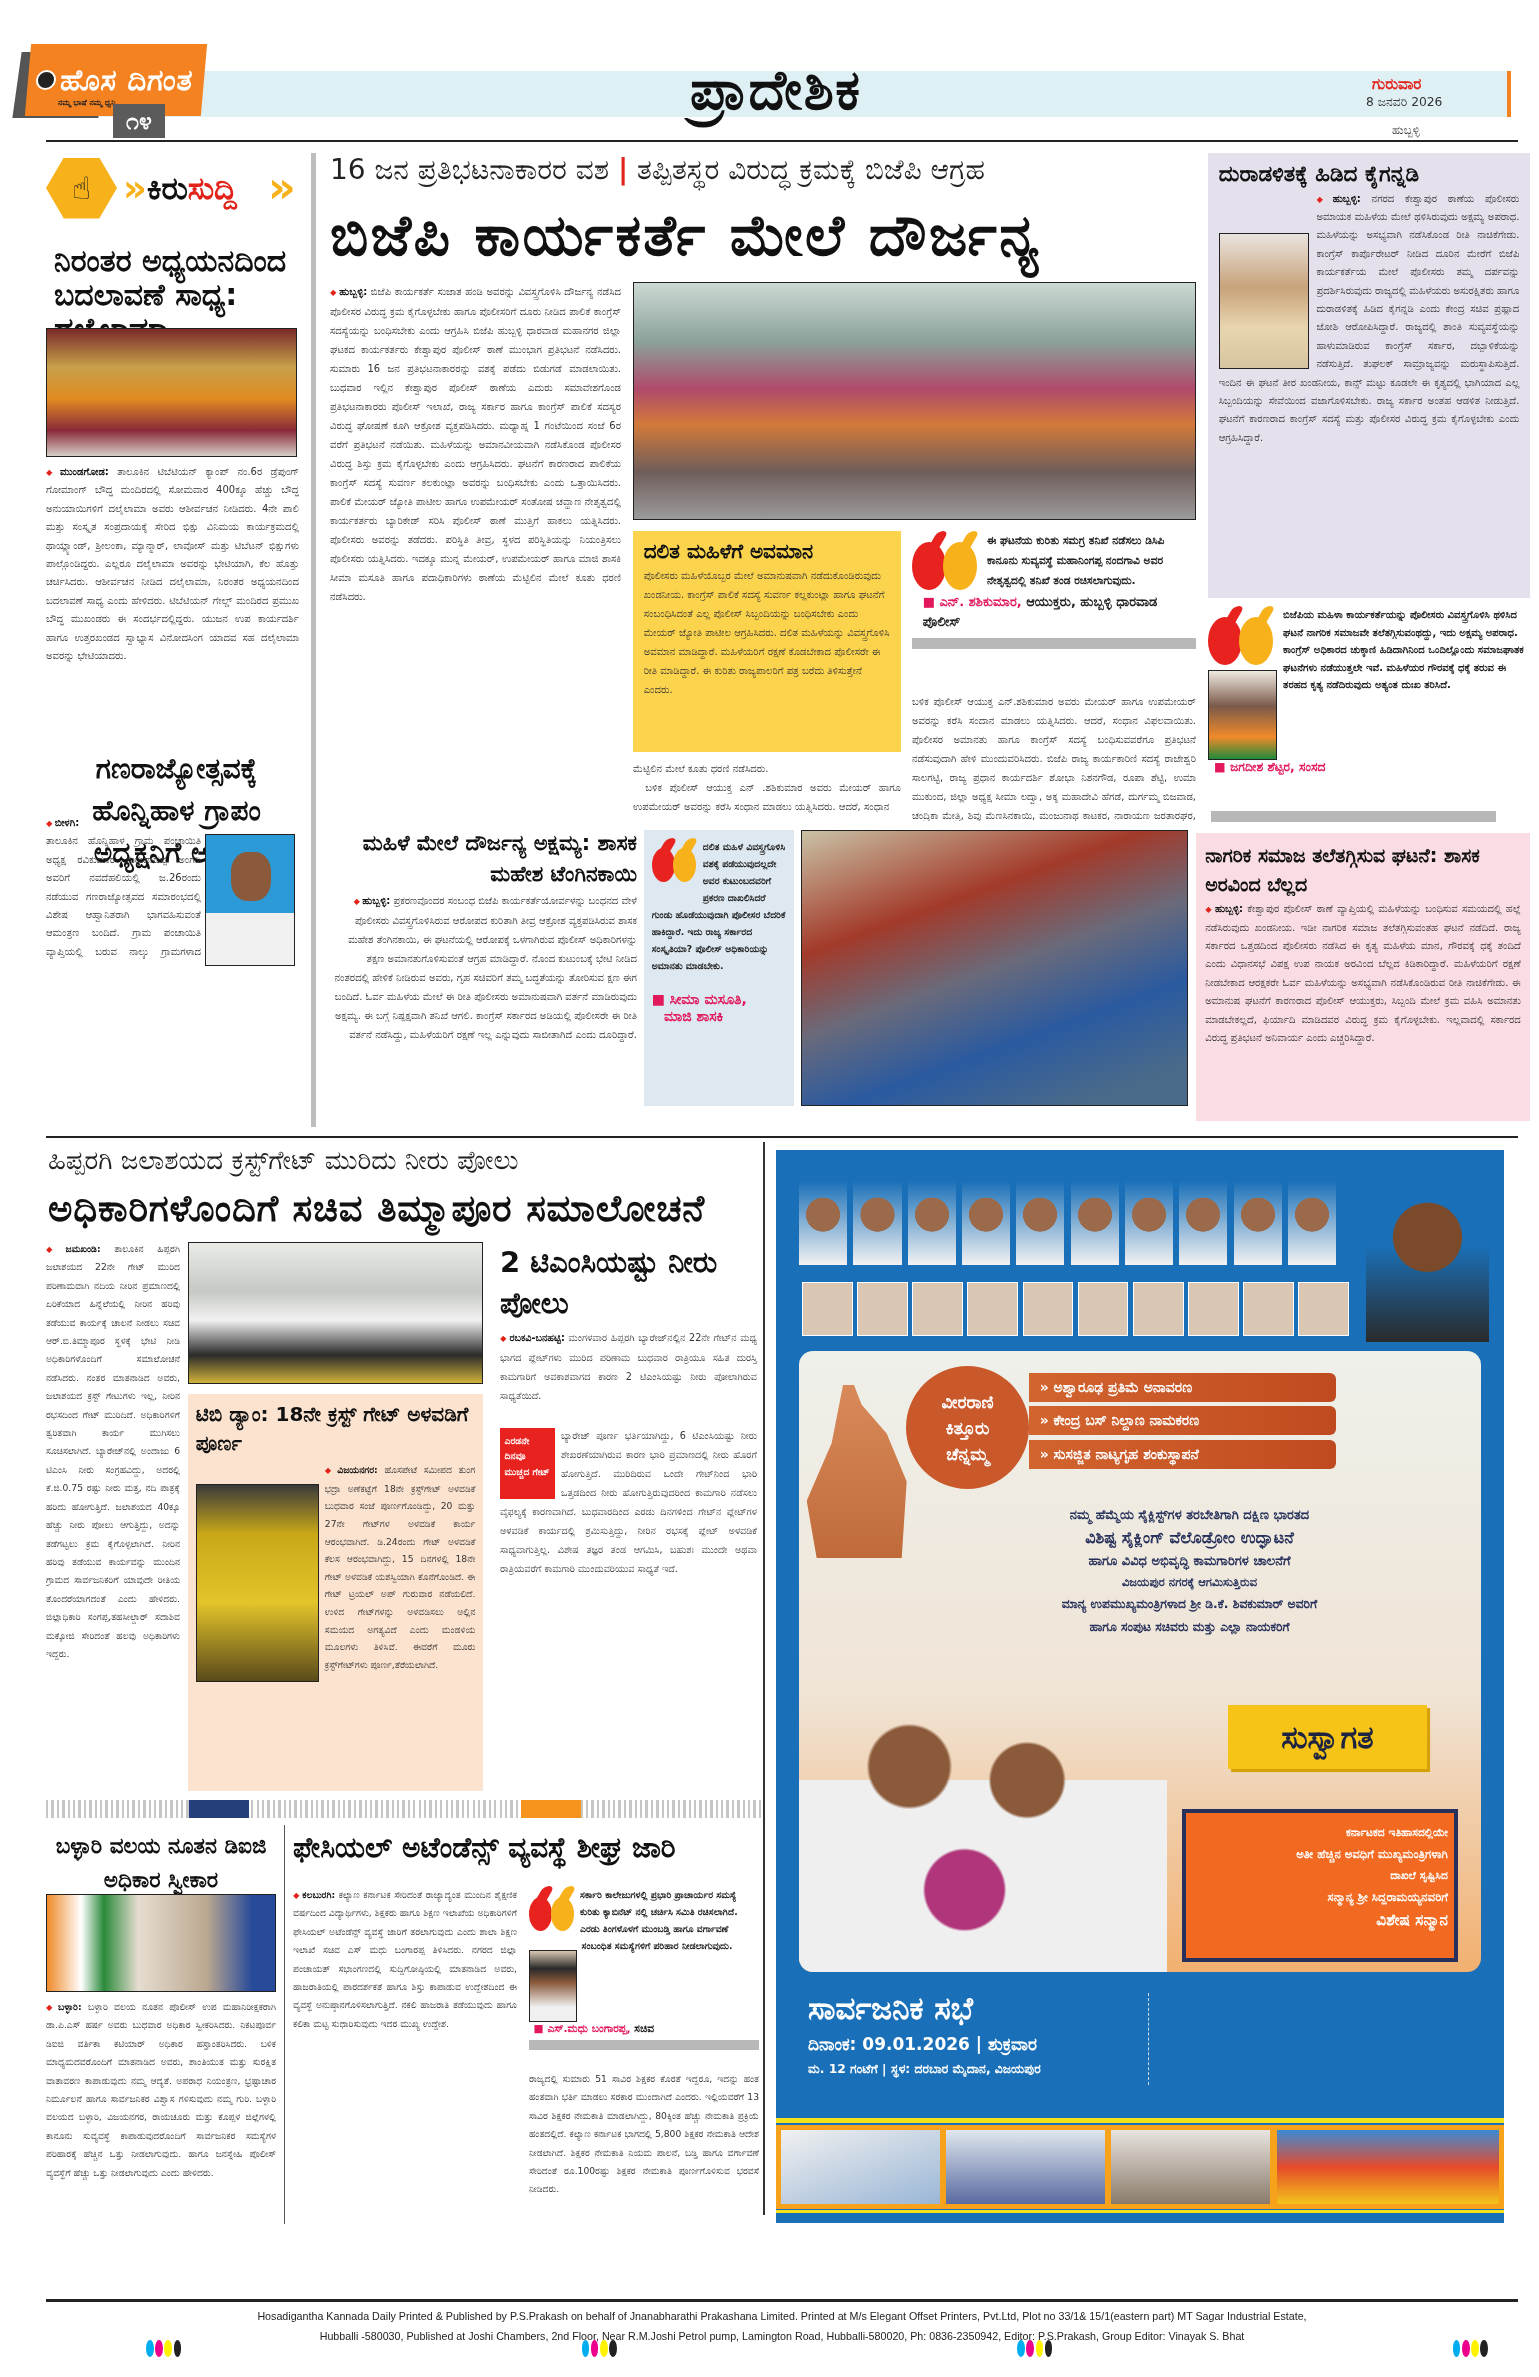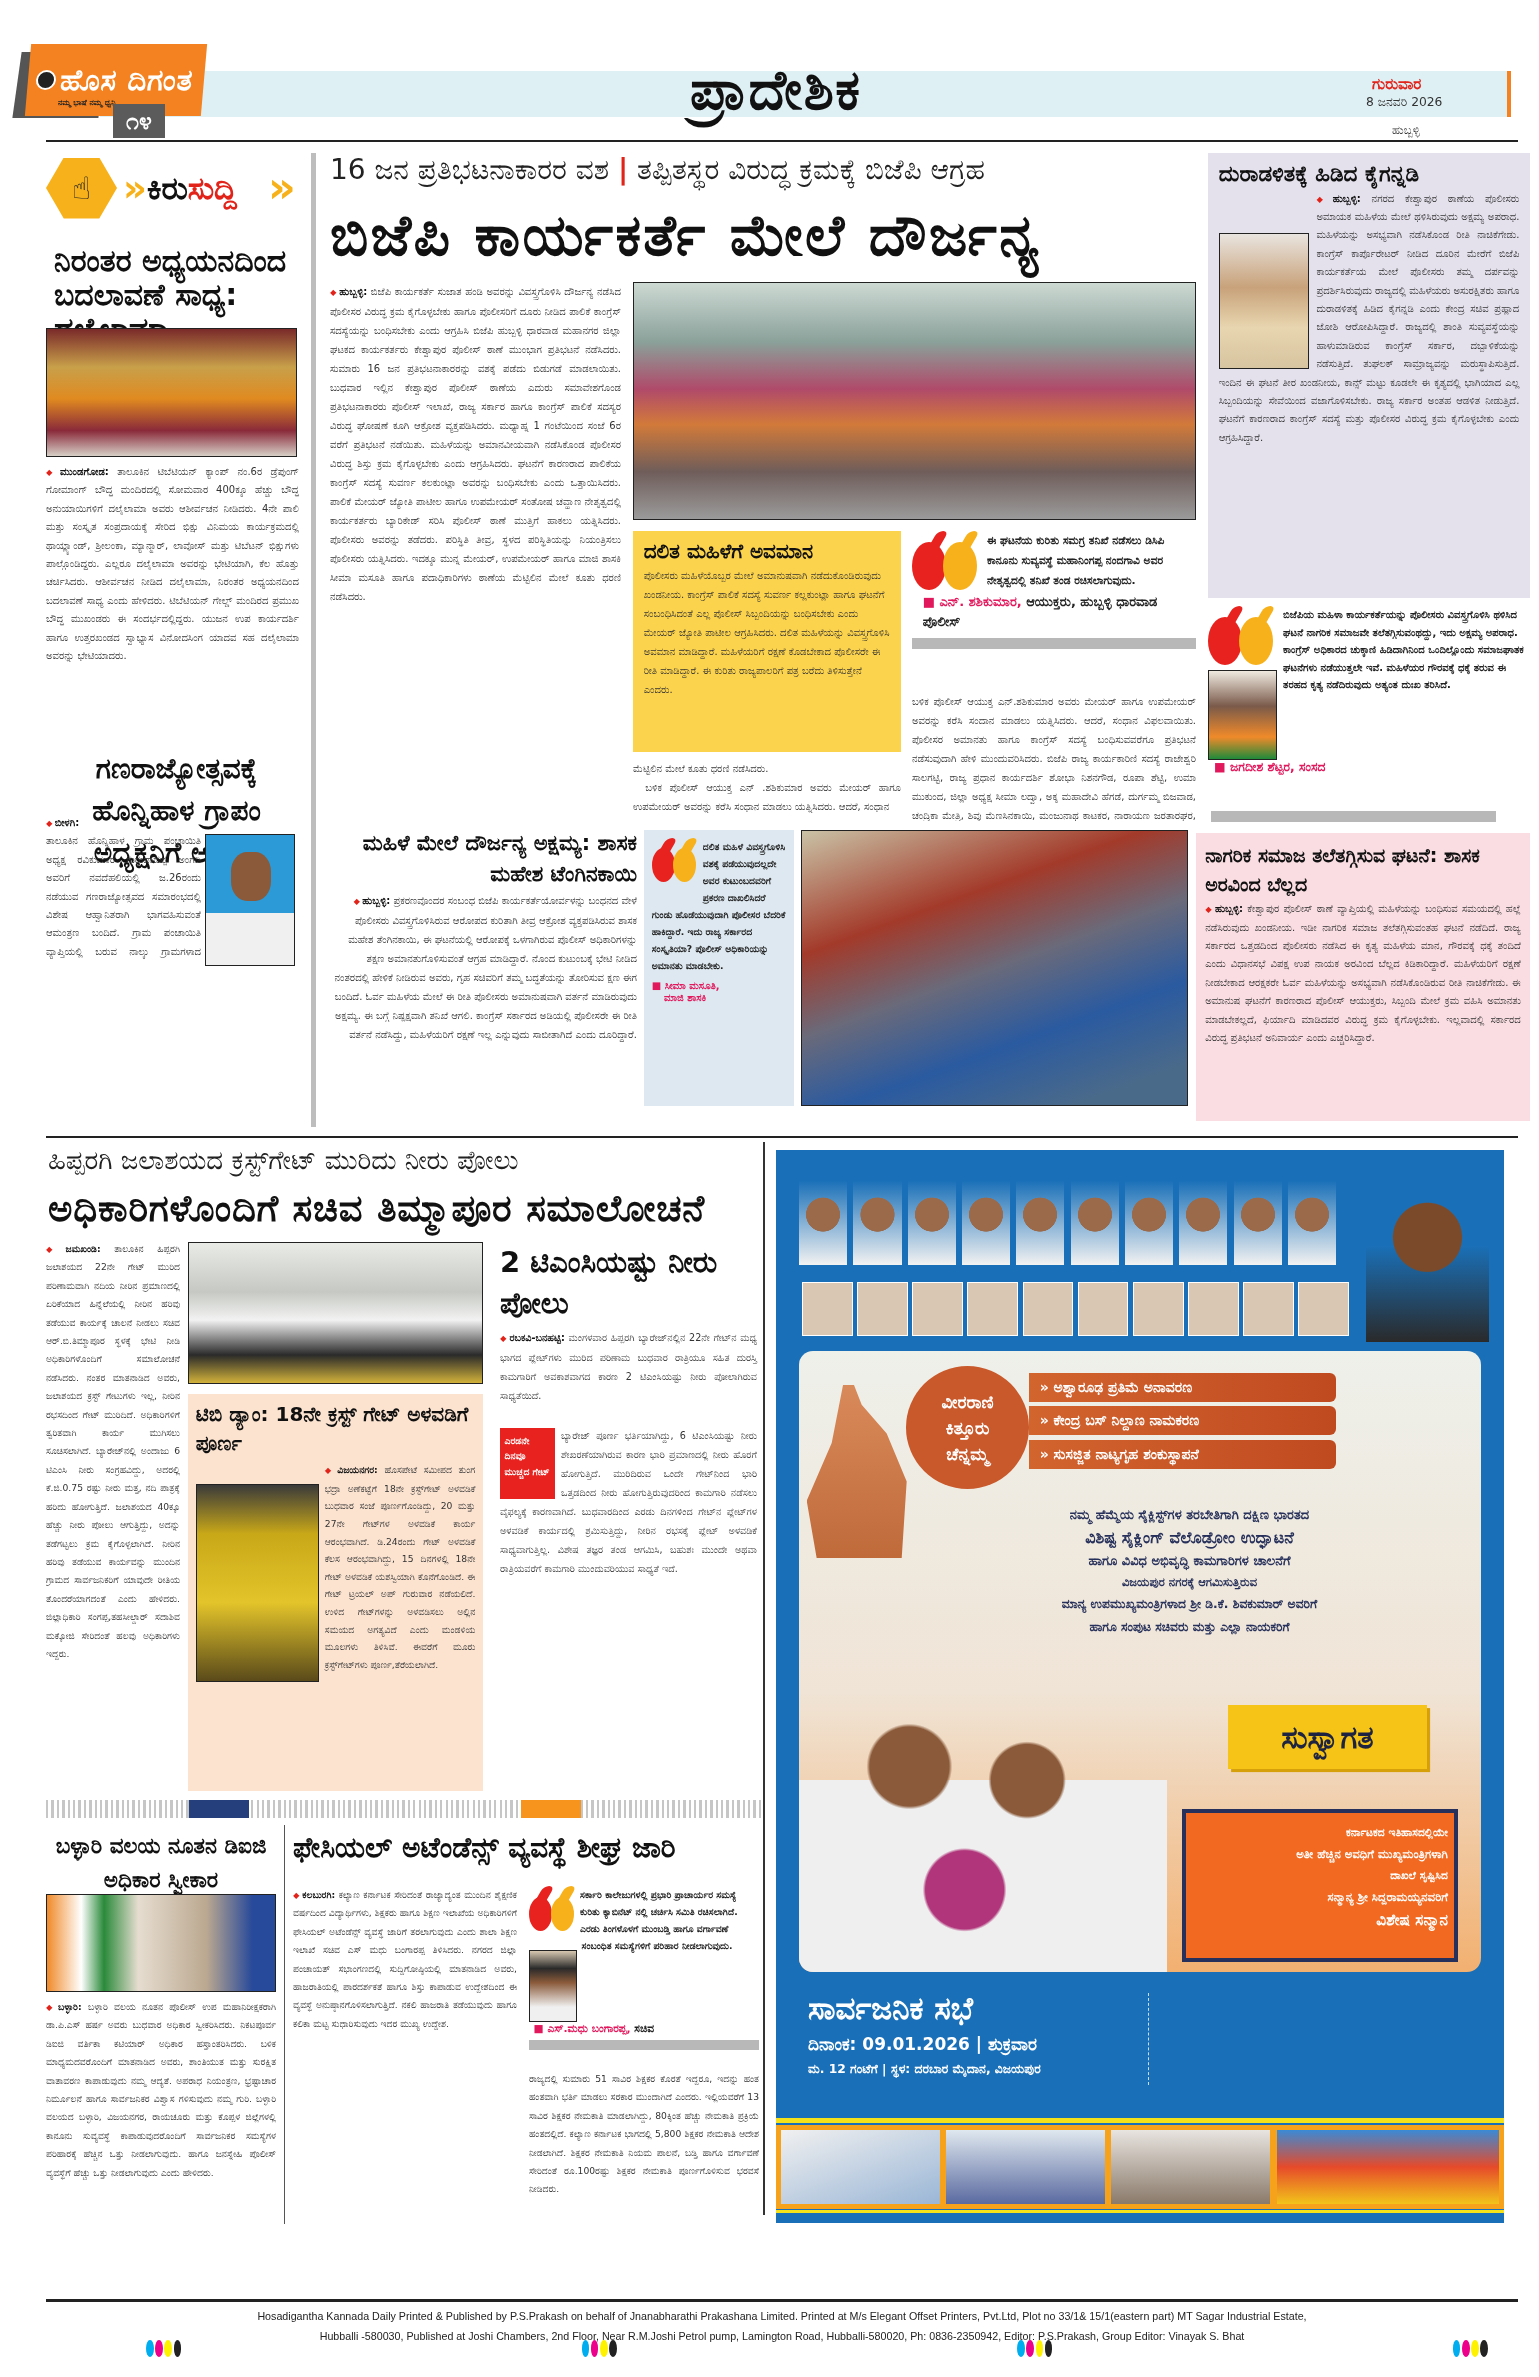--- a/index.html
+++ b/index.html
@@ -139,21 +139,21 @@
   <span class="dateline">ಹುಬ್ಬಳ್ಳಿ:</span>
   <span>ಪ್ರಕರಣವೊಂದರ ಸಂಬಂಧ ಬಿಜೆಪಿ ಕಾರ್ಯಕರ್ತೆಯೋರ್ವಳನ್ನು ಬಂಧನದ ವೇಳೆ ಪೊಲೀಸರು ವಿವಸ್ತ್ರಗೊಳಿಸಿರುವ ಆರೋಪದ ಕುರಿತಾಗಿ ತೀವ್ರ ಆಕ್ರೋಶ ವ್ಯಕ್ತಪಡಿಸಿರುವ ಶಾಸಕ ಮಹೇಶ ತೆಂಗಿನಕಾಯಿ, ಈ ಘಟನೆಯಲ್ಲಿ ಆರೋಪಕ್ಕೆ ಒಳಗಾಗಿರುವ ಪೊಲೀಸ್ ಅಧಿಕಾರಿಗಳನ್ನು ತಕ್ಷಣ ಅಮಾನತುಗೊಳಿಸುವಂತೆ ಆಗ್ರಹ ಮಾಡಿದ್ದಾರೆ. ನೊಂದ ಕುಟುಂಬಕ್ಕೆ ಭೇಟಿ ನೀಡಿದ ನಂತರದಲ್ಲಿ ಹೇಳಿಕೆ ನೀಡಿರುವ ಅವರು, ಗೃಹ ಸಚಿವರಿಗೆ ತಮ್ಮ ಬದ್ಧತೆಯನ್ನು ತೋರಿಸುವ ಕ್ಷಣ ಈಗ ಬಂದಿದೆ. ಓರ್ವ ಮಹಿಳೆಯ ಮೇಲೆ ಈ ರೀತಿ ಪೊಲೀಸರು ಅಮಾನುಷವಾಗಿ ವರ್ತನೆ ಮಾಡಿರುವುದು ಅಕ್ಷಮ್ಯ. ಈ ಬಗ್ಗೆ ನಿಷ್ಪಕ್ಷವಾಗಿ ತನಿಖೆ ಆಗಲಿ. ಕಾಂಗ್ರೆಸ್ ಸರ್ಕಾರದ ಅಡಿಯಲ್ಲಿ ಪೊಲೀಸರೇ ಈ ರೀತಿ ವರ್ತನೆ ನಡೆಸಿದ್ದು, ಮಹಿಳೆಯರಿಗೆ ರಕ್ಷಣೆ ಇಲ್ಲ ಎನ್ನುವುದು ಸಾಬೀತಾಗಿದೆ ಎಂದು ದೂರಿದ್ದಾರೆ.</span>
 </div>
 
 <div class="abs" style="left:644px;top:830px;width:150px;height:276px;background:#dde8f0;padding:7.7px;overflow:hidden">
   <span class="quote-mark" style="float:left;width:48px;margin-right:3.1px">
       <span class="q1" style="width:23px;height:34px"></span>
       <span class="q2" style="left:21.5px;width:23px;height:34px"></span>
     </span>
   <div style="font-size:9.2px;line-height:17px;font-weight:bold;color:#222">ದಲಿತ ಮಹಿಳೆ ವಿವಸ್ತ್ರಗೊಳಿಸಿ ವಶಕ್ಕೆ ಪಡೆಯುವುದಲ್ಲದೇ ಅವರ ಕುಟುಂಬದವರಿಗೆ ಪ್ರಕರಣ ದಾಖಲಿಸಿದರೆ ಗುಂಡು ಹೊಡೆಯುವುದಾಗಿ ಪೊಲೀಸರ ಬೆದರಿಕೆ ಹಾಕಿದ್ದಾರೆ. ಇದು ರಾಜ್ಯ ಸರ್ಕಾರದ ಸಂಸ್ಕೃತಿಯಾ? ಪೊಲೀಸ್ ಅಧಿಕಾರಿಯನ್ನು ಅಮಾನತು ಮಾಡಬೇಕು.</div>
-  <div style="font-size:10px;margin-top:6px">
+  <div style="font-size:14px;margin-top:17px">
     <div class="q-author">ಸೀಮಾ ಮಸೂತಿ,</div>
     <div style="color:#e2185c;font-weight:bold;padding-left:12.3px">ಮಾಜಿ ಶಾಸಕಿ</div>
   </div>
 </div>
 <div class="abs photo" style="left:801px;top:830px;width:387px;height:276px;background:linear-gradient(160deg,#c9c2a6 0%,#a33a2a 30%,#6a6a7a 50%,#2a5aa0 70%,#4a6a8a 90%)"></div>
 
 <div class="abs" style="left:46px;top:1136px;width:1472px;height:2.3px;background:#222"></div>
 
 <div class="abs" style="left:48px;top:1145px;width:721px;font-size:26px;color:#222">ಹಿಪ್ಪರಗಿ ಜಲಾಶಯದ ಕ್ರಸ್ಟ್‌ಗೇಟ್ ಮುರಿದು ನೀರು ಪೋಲು</div>
 <div class="abs hl" style="left:48px;top:1187px;width:721px;font-size:37px;letter-spacing:0.8px">ಅಧಿಕಾರಿಗಳೊಂದಿಗೆ ಸಚಿವ ತಿಮ್ಮಾಪೂರ ಸಮಾಲೋಚನೆ</div>

